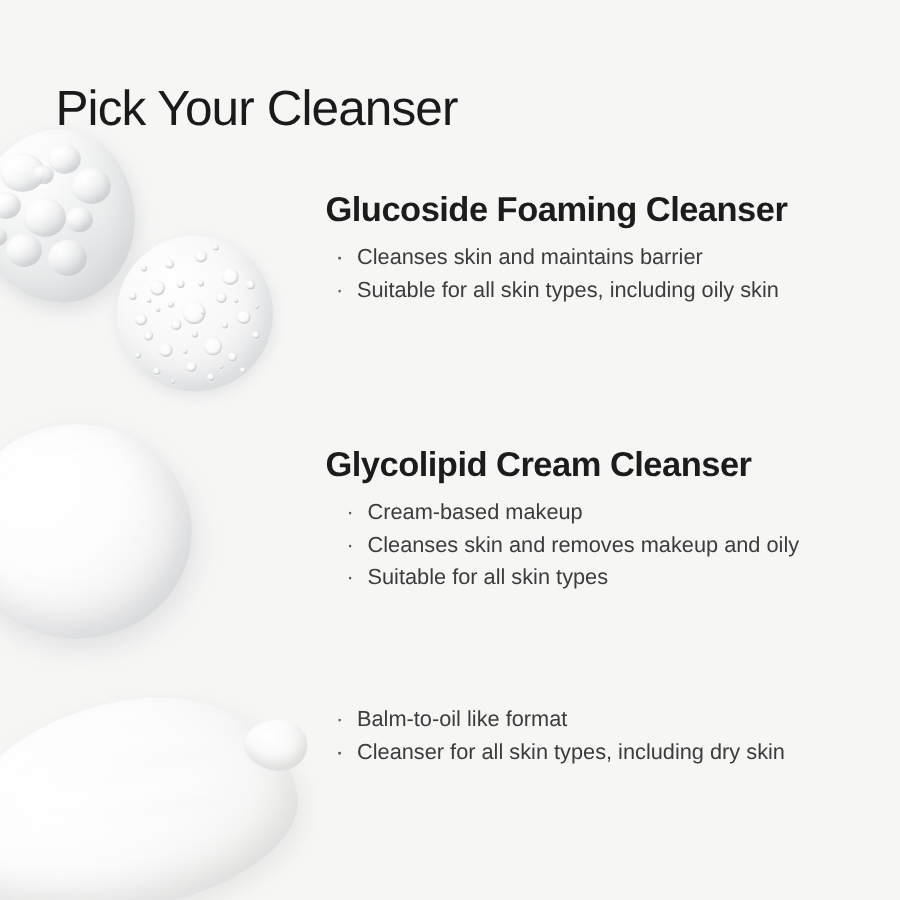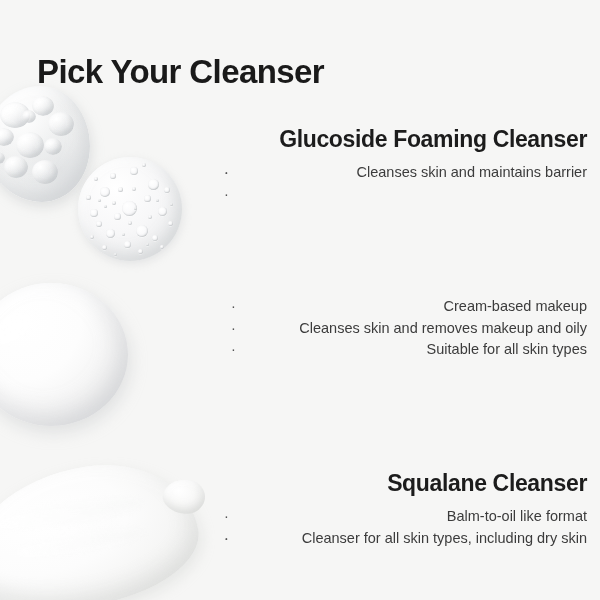--- a/index.html
+++ b/index.html
@@ -23,21 +23,21 @@
     background: #f6f6f5;
     overflow: hidden;
   }
 
   
   #page-title {
     position: absolute;
     left: 37px;
     top: 31px;
     font-size: 33px;
-    font-weight: 700;
+    font-weight: 400;
     letter-spacing: -0.6px;
     color: #1a1a1a;
     line-height: 1.15;
     white-space: nowrap;
   }
 
   
   .art-layer {
     position: absolute;
     left: 0;
@@ -162,21 +162,20 @@
     border-radius: 50%;
     background: linear-gradient(120deg, rgba(255,255,255,0.85), rgba(238,239,238,0.25));
     filter: blur(3px);
   }
 
   
   .section {
     position: absolute;
     left: 217px;
     width: 370px;
-    text-align: right;
   }
   #section-0 { top: 126px; }
   #section-1 { top: 296px; }
   #section-2 { top: 470px; }
 
   .section-heading {
     font-size: 23px;
     font-weight: 700;
     color: #1c1c1c;
     letter-spacing: -0.35px;
@@ -288,43 +287,44 @@
     <ul class="bullet-list">
       <li class="bullet-item">
         <span class="bullet-dot">·</span>
       </li>
       <li class="bullet-item">
         <span class="bullet-dot">·</span>
         <span>Cleanses skin and maintains barrier</span>
       </li>
       <li class="bullet-item">
         <span class="bullet-dot">·</span>
+        <span>Suitable for all skin types, including oily skin</span>
       </li>
     </ul>
   </div>
 
   <div class="section" id="section-1">
+    <h2 class="section-heading">Glycolipid Cream Cleanser</h2>
     <ul class="bullet-list">
       <li class="bullet-item">
         <span class="bullet-dot">·</span>
         <span>Cream-based makeup</span>
       </li>
       <li class="bullet-item">
         <span class="bullet-dot">·</span>
         <span>Cleanses skin and removes makeup and oily</span>
       </li>
       <li class="bullet-item">
         <span class="bullet-dot">·</span>
         <span>Suitable for all skin types</span>
       </li>
     </ul>
   </div>
 
   <div class="section" id="section-2">
-    <h2 class="section-heading">Squalane Cleanser</h2>
     <ul class="bullet-list">
       <li class="bullet-item">
         <span class="bullet-dot">·</span>
         <span>Balm-to-oil like format</span>
       </li>
       <li class="bullet-item">
         <span class="bullet-dot">·</span>
       </li>
       <li class="bullet-item">
         <span class="bullet-dot">·</span>

